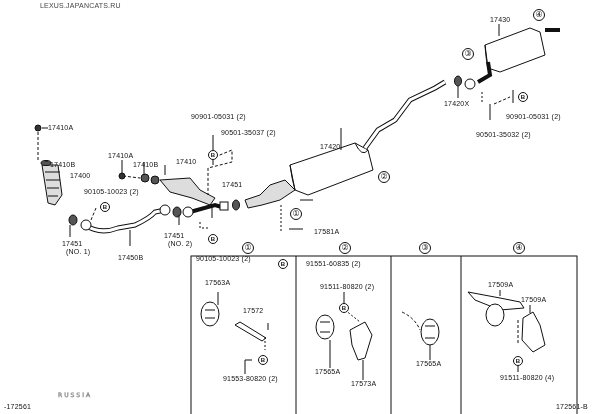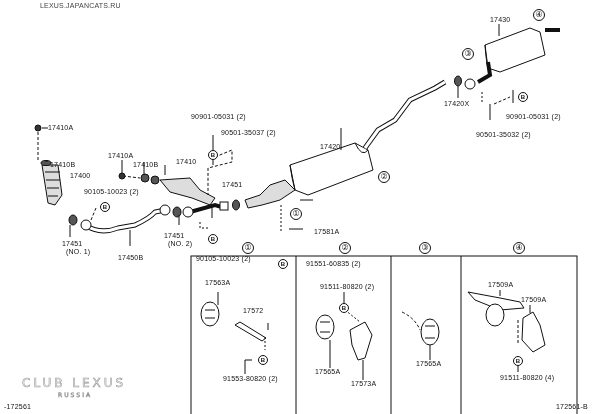--- a/index.html
+++ b/index.html
@@ -175,18 +175,17 @@
   <div class="lbl" style="left:315px;top:368px;">17565A</div>
   <div class="lbl" style="left:351px;top:380px;">17573A</div>
 
   <div class="lbl" style="left:416px;top:360px;">17565A</div>
 
   <div class="lbl" style="left:488px;top:281px;">17509A</div>
   <div class="lbl" style="left:521px;top:296px;">17509A</div>
   <div class="bcirc" style="left:513px;top:356px;">B</div>
   <div class="lbl" style="left:500px;top:374px;">91511-80820 (4)</div>
 
-  <div class="watermark" style="left:22px;top:376px;font-size:12px;">CLUB LEXUS</div>
   <div class="watermark" style="left:58px;top:391px;font-size:6px;letter-spacing:2px;">RUSSIA</div>
 
   <div class="lbl" style="left:4px;top:403px;">-172561</div>
   <div class="lbl" style="left:556px;top:403px;">172561-B</div>
 </div>
 
 </body></html>

